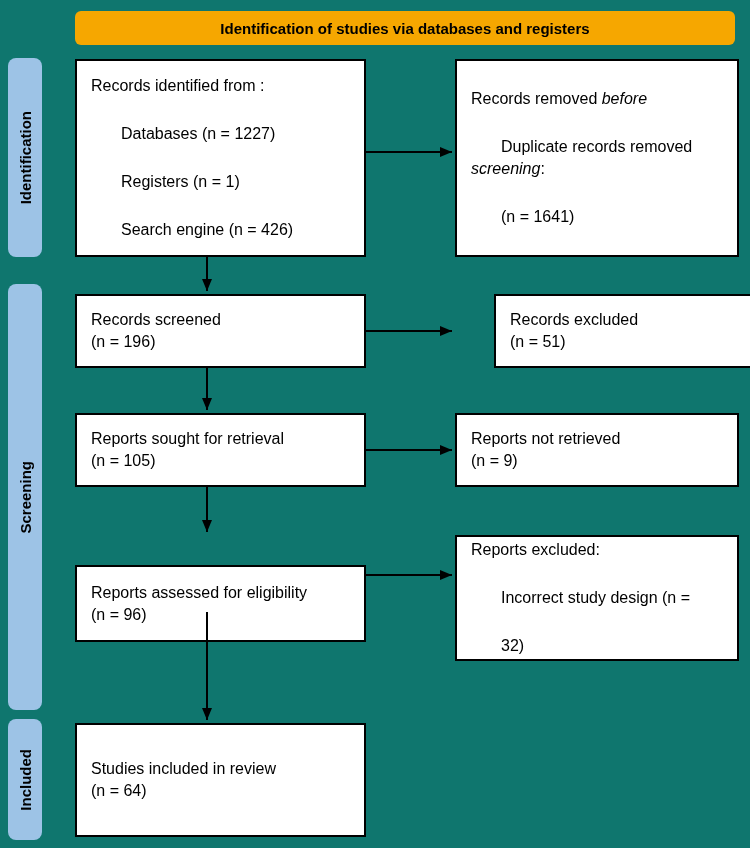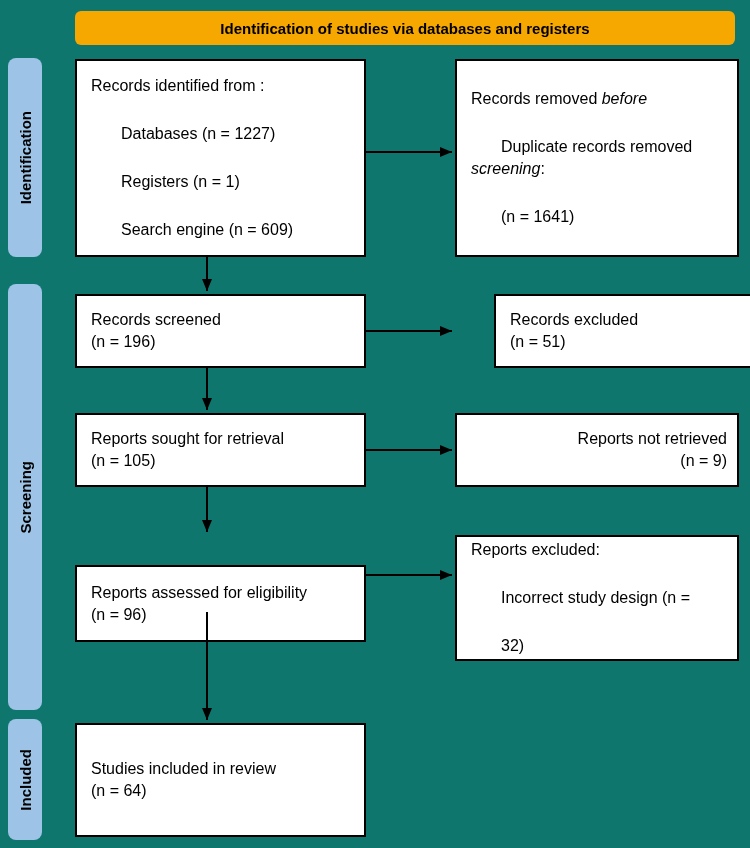--- a/index.html
+++ b/index.html
@@ -36,21 +36,21 @@
   }
   .col-left  { left:75px;  width:291px; }
   .col-right { left:455px; width:284px; }
   .indent { padding-left:30px;margin-top:26px; }
 
   .box-records-identified   { top:59px;  height:198px; }
   .box-records-removed      { top:59px;  height:198px; }
   .box-records-screened     { top:294px; height:74px; }
   .box-records-excluded     { top:294px; height:74px;margin-left:39px; }
   .box-reports-sought       { top:413px; height:74px; }
-  .box-reports-not-retrieved{ top:413px; height:74px;text-align:right; }
+  .box-reports-not-retrieved{ top:413px; height:74px; }
   .box-reports-assessed     { top:535px; height:77px;margin-top:30px; }
   .box-reports-excluded     { top:535px; height:126px; }
   .box-studies-included     { top:723px; height:114px; }
 
   .arrows { position:absolute; left:0; top:0; pointer-events:none; }
   em { font-style:italic; }
 </style>
 </head>
 <body>
 
@@ -67,21 +67,21 @@
     <span class="stage-text">Screening</span>
   </div>
   <div class="stage stage-included">
     <span class="stage-text">Included</span>
   </div>
 
   <div class="box col-left box-records-identified">
     <div class="line">Records identified from :</div>
     <div class="line indent">Databases (n = 1227)</div>
     <div class="line indent">Registers (n = 1)</div>
-    <div class="line indent">Search engine (n = 609)</div>
+    <div class="line indent">Search engine (n = 426)</div>
   </div>
 
   <div class="box col-left box-records-screened">
     <div class="line">Records screened</div>
     <div class="line">(n = 196)</div>
   </div>
 
   <div class="box col-left box-reports-sought">
     <div class="line">Reports sought for retrieval</div>
     <div class="line">(n = 105)</div>

